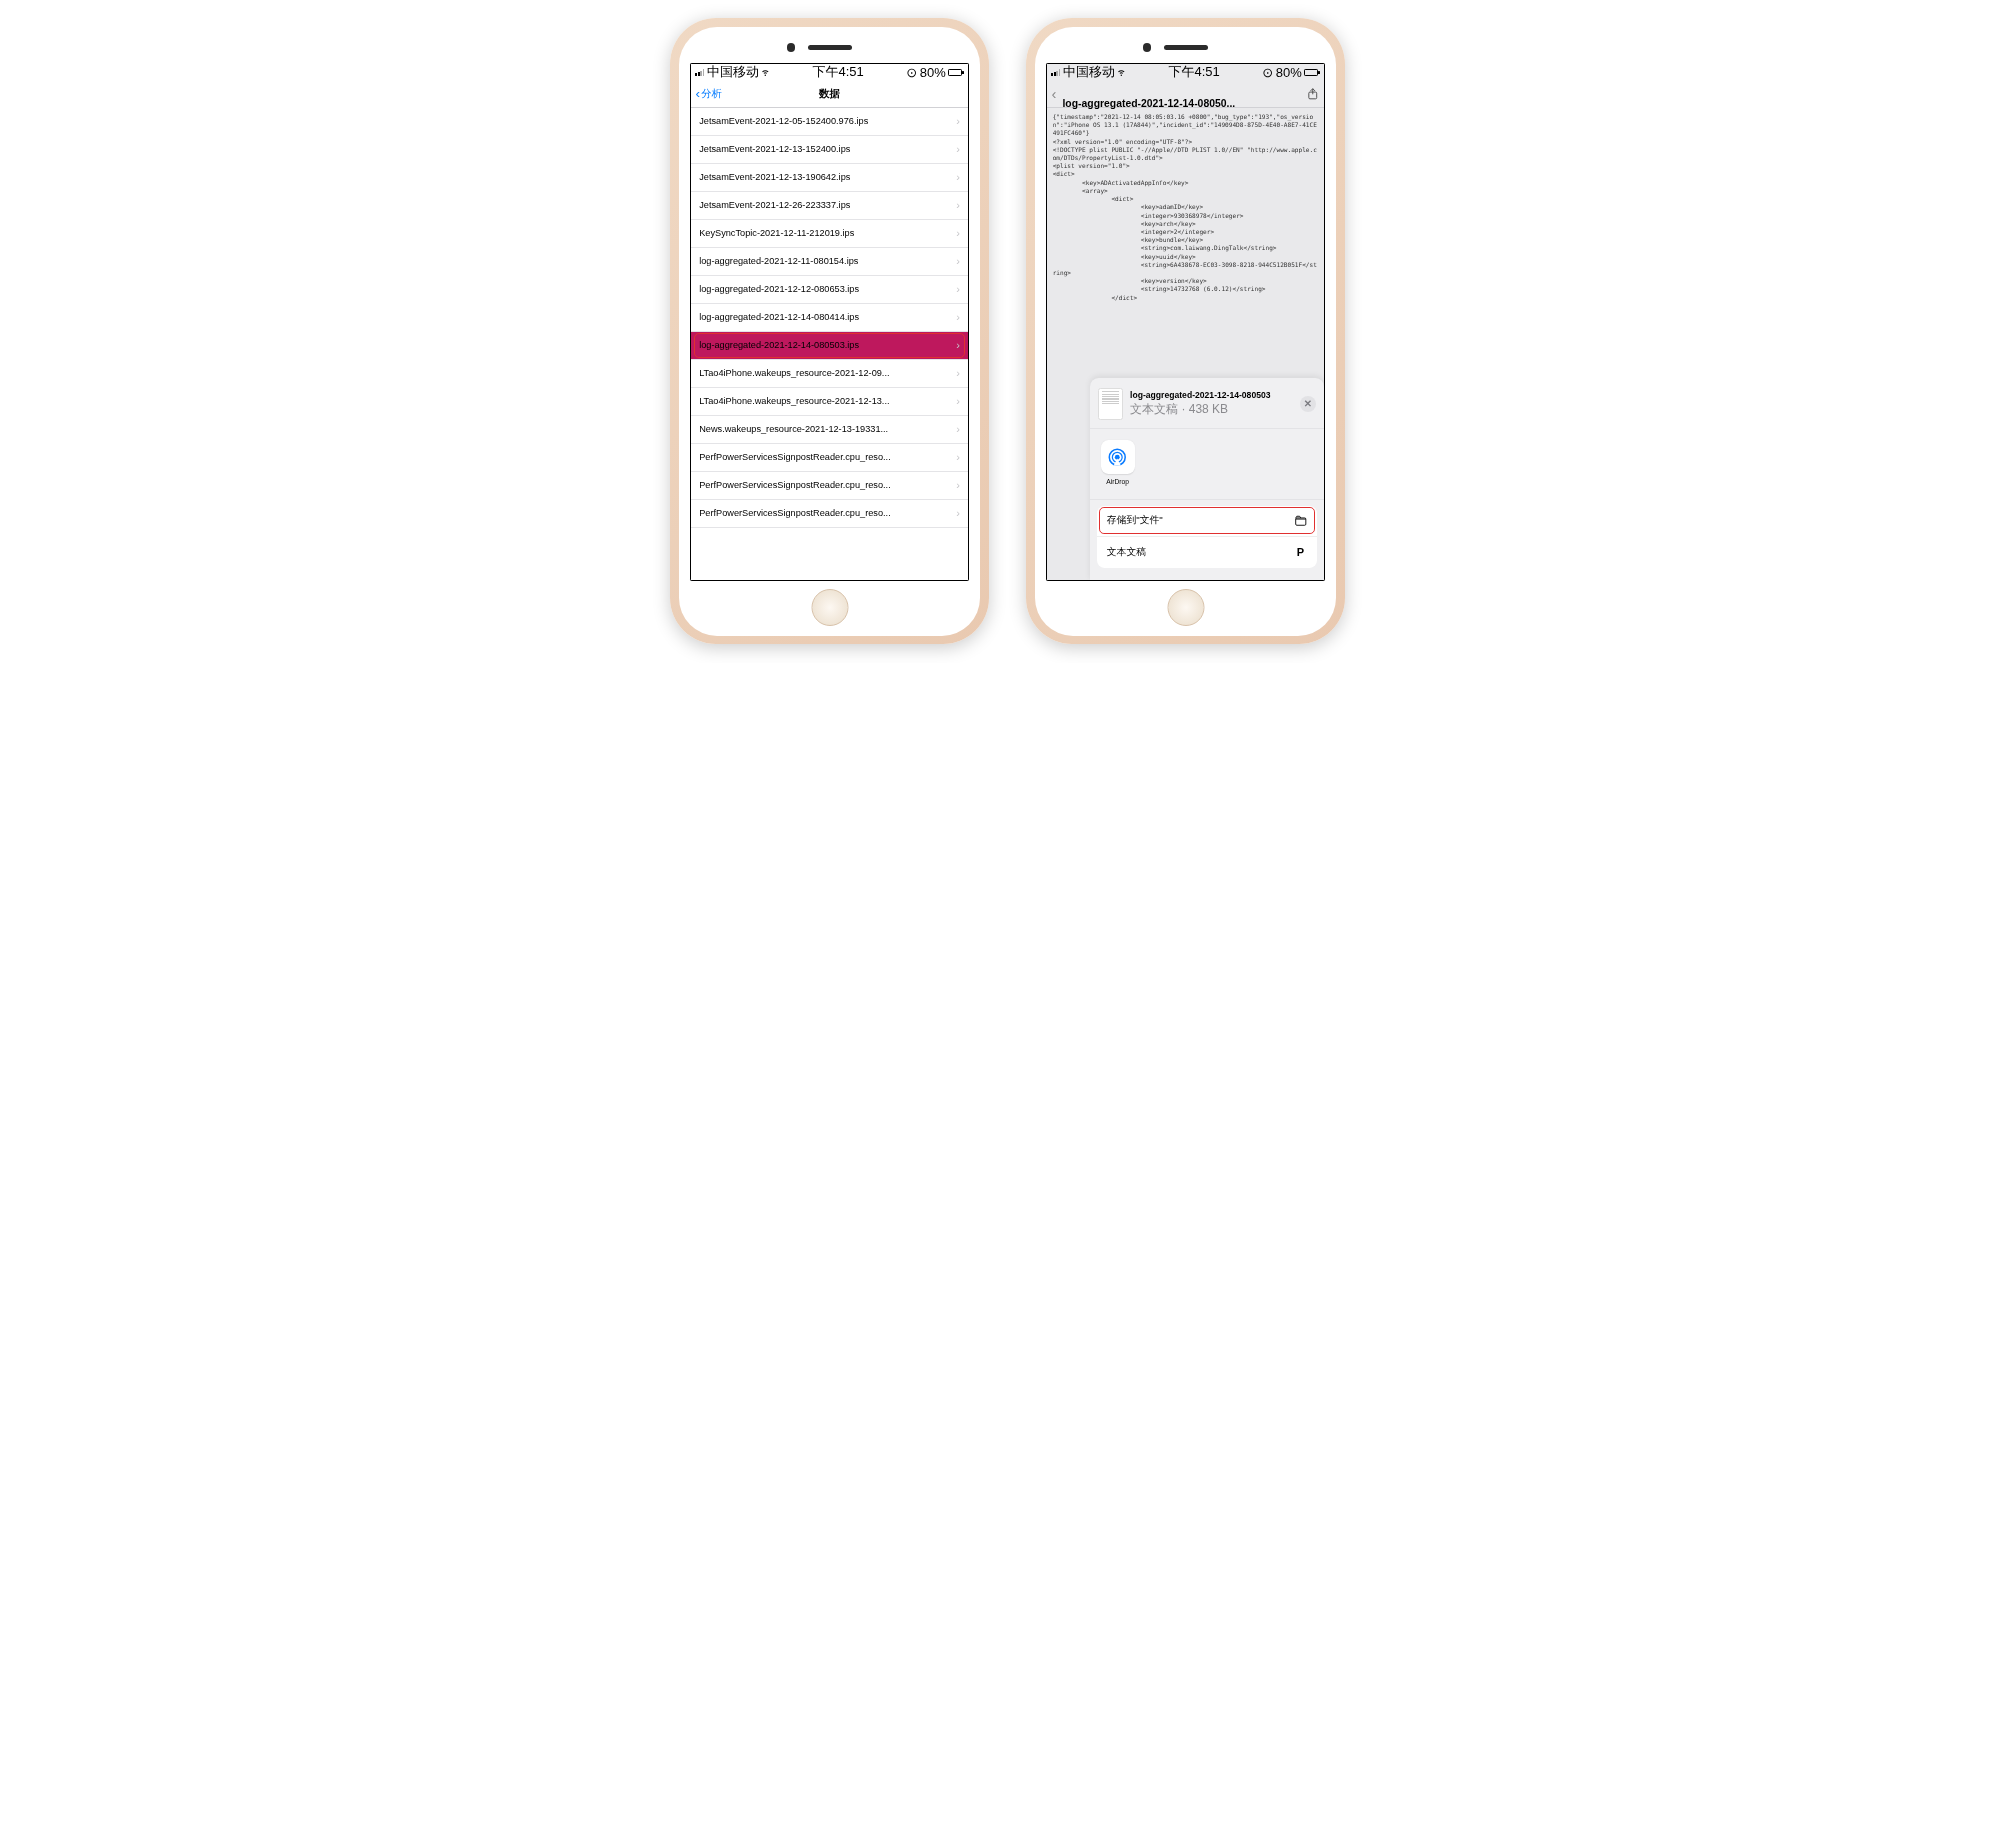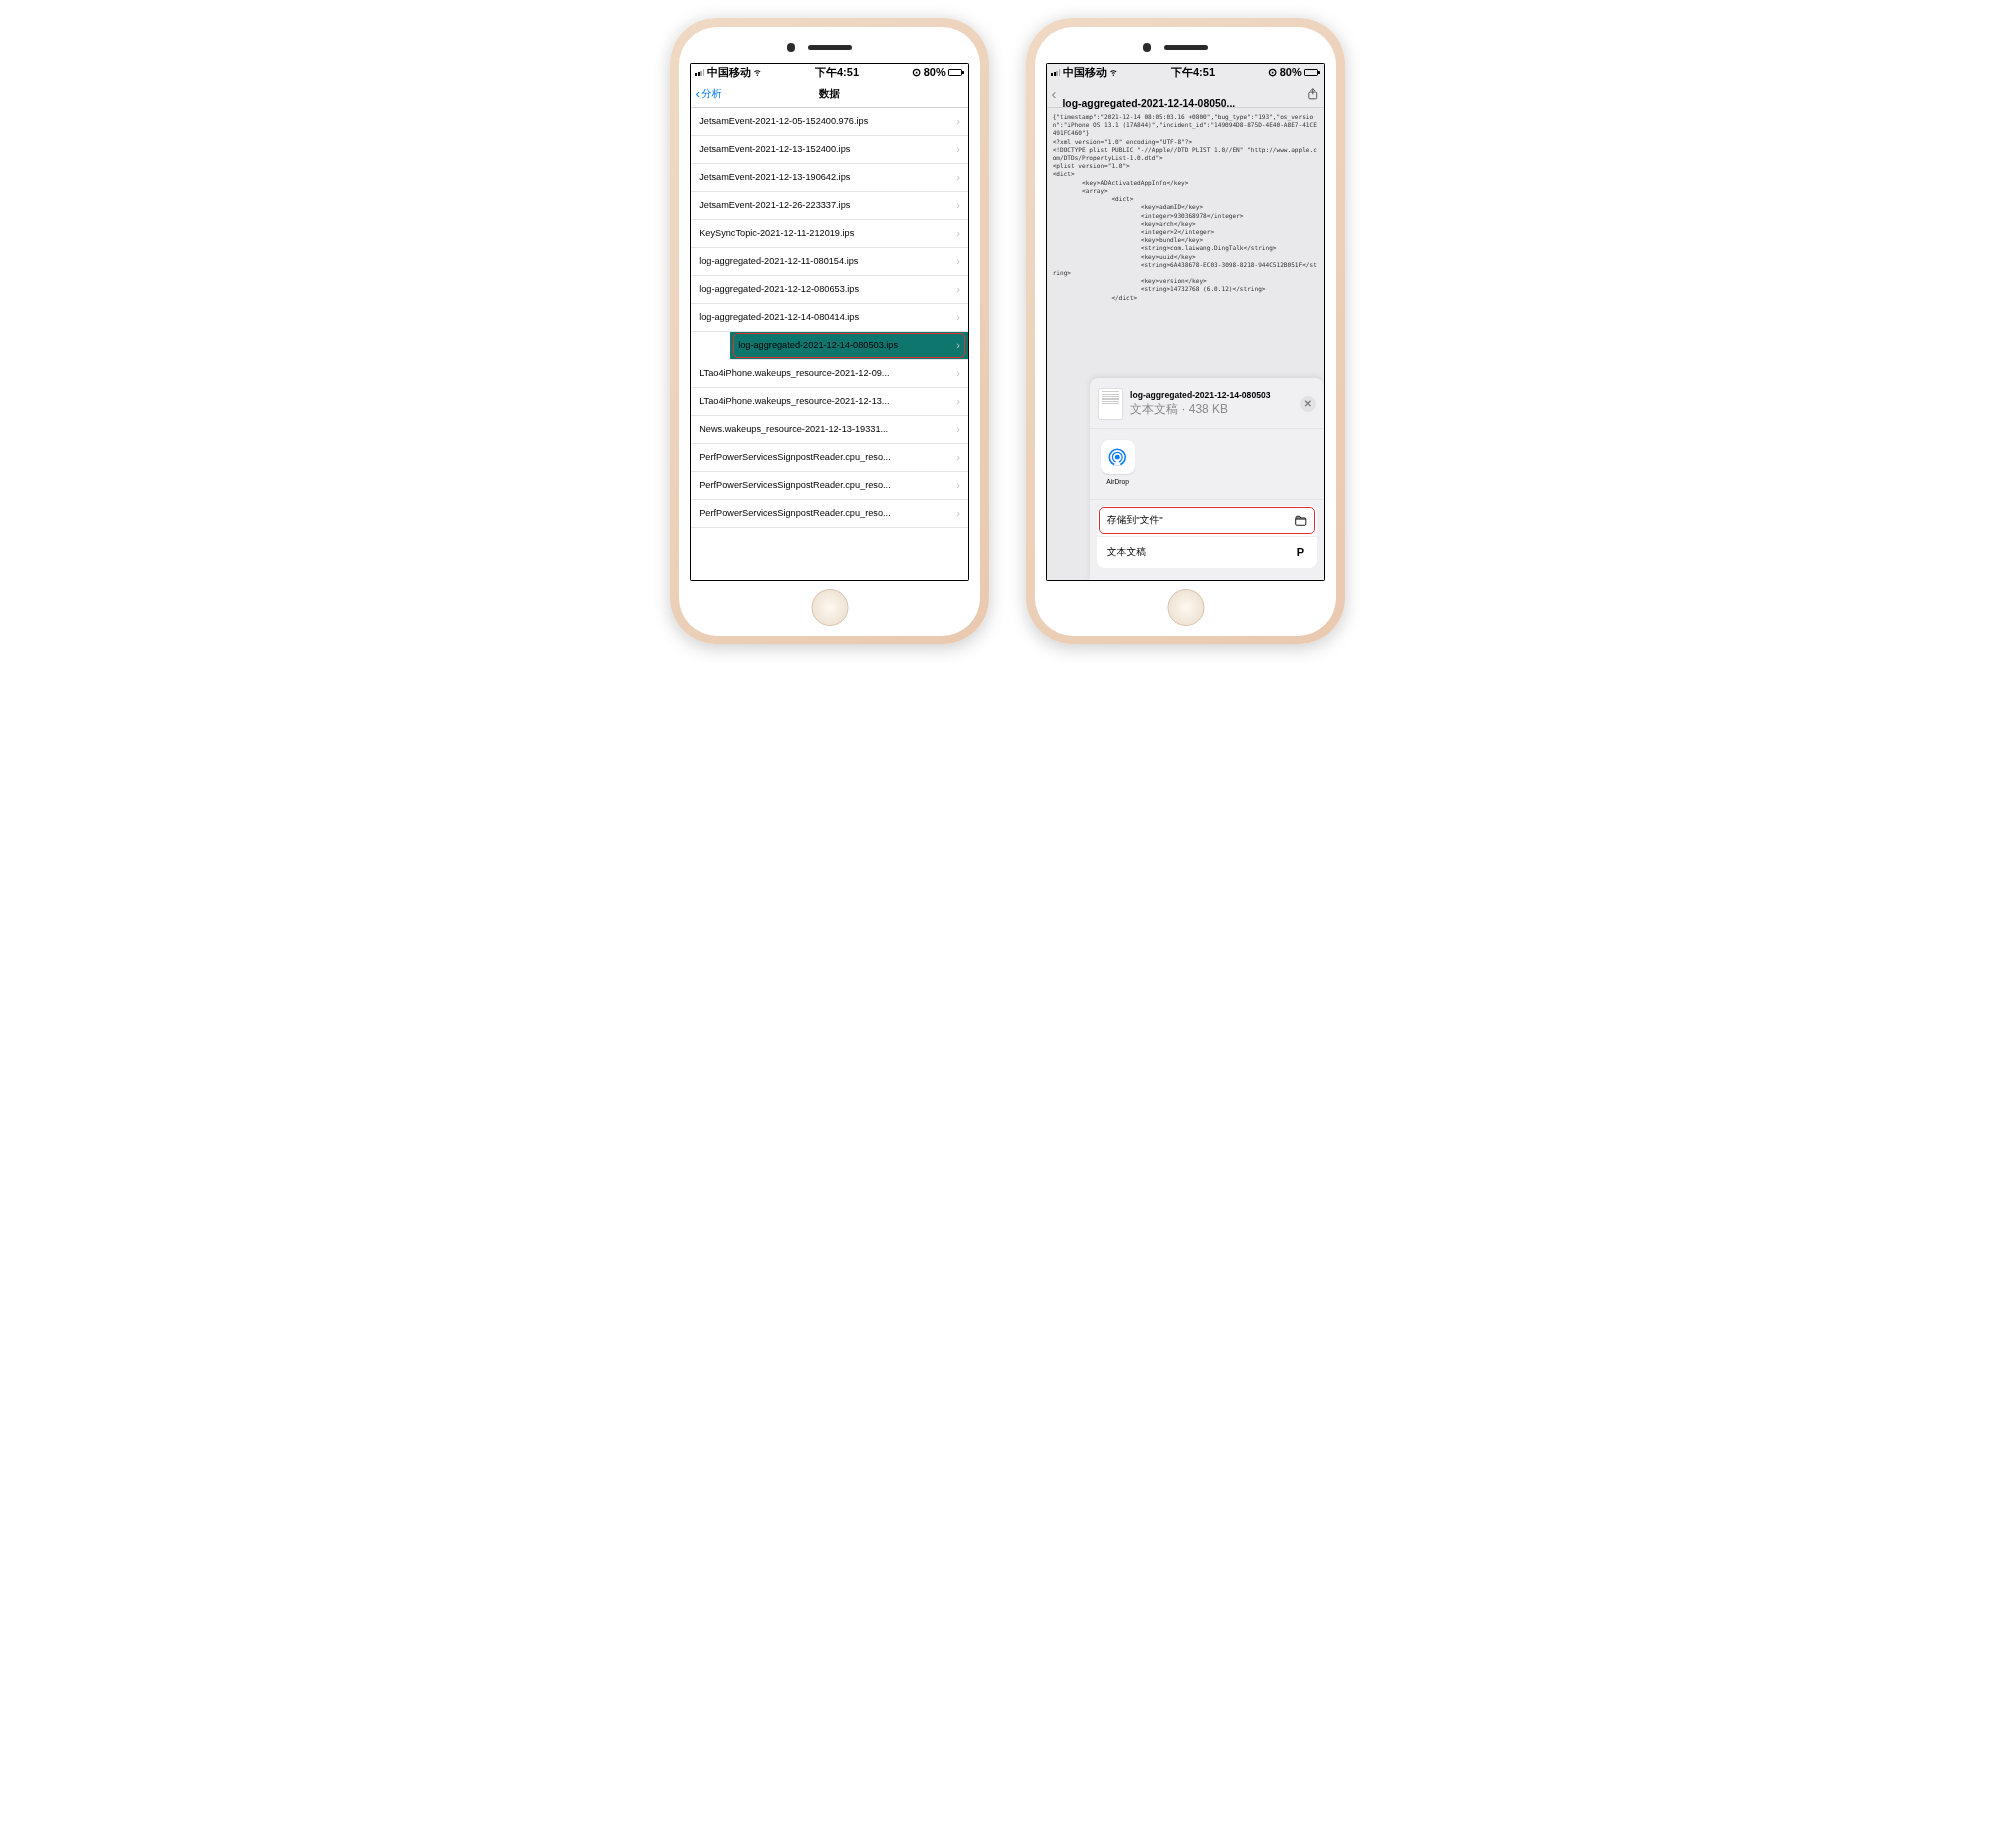--- a/index.html
+++ b/index.html
@@ -62,22 +62,22 @@
     flex-direction: column;
     border-radius: 1.2px;
   }
   
   .statusbar {
     height: 17px;
     display: flex;
     align-items: center;
     justify-content: space-between;
     padding: 0 4.9px;
-    font-size: 11px;
-    font-weight: 700;
+    font-size: 13px;
+    font-weight: 400;
     text-align: right;
   }
   .sb-left, .sb-right { display:flex; align-items:center; gap:2.5px; }
   .sig-bars { display:flex; align-items:flex-end; gap:0.6px; }
   .sig-bars span { width:1.8px; background:#000; }
   .sig-bars span:nth-child(1){height:2.5px}
   .sig-bars span:nth-child(2){height:3.7px}
   .sig-bars span:nth-child(3){height:4.9px;background:#aaa}
   .sig-bars span:nth-child(4){height:6.1px;background:#aaa}
   .wifi-ic { width:8.6px;height:8.6px; }
@@ -106,22 +106,21 @@
     height: 28px;
     padding: 0 8.6px;
     display:flex; align-items:center;
     border-bottom: 0.6px solid #e4e4e7;
     font-size:9.2px;
     position:relative;
   }
   .row-label { flex:1; white-space:nowrap; overflow:hidden; text-overflow:ellipsis; padding-right:4.9px;}
   .row .chev { color:#c6c6c9; font-size:11px;}
   .row.highlight {
-    background:#0f766e;
-    margin-left:39px;
+    background:#be185d;
   }
   .red-box {
     position:absolute; inset:1.2px 3.7px 1.2px 3.7px;
     border:1.2px solid #e03030;
     border-radius:4.9px;
     pointer-events:none;
   }
   
   .s2-body { background:#e9e9eb; flex:1; display:flex; flex-direction:column; overflow:hidden;}
   .s2-text {

